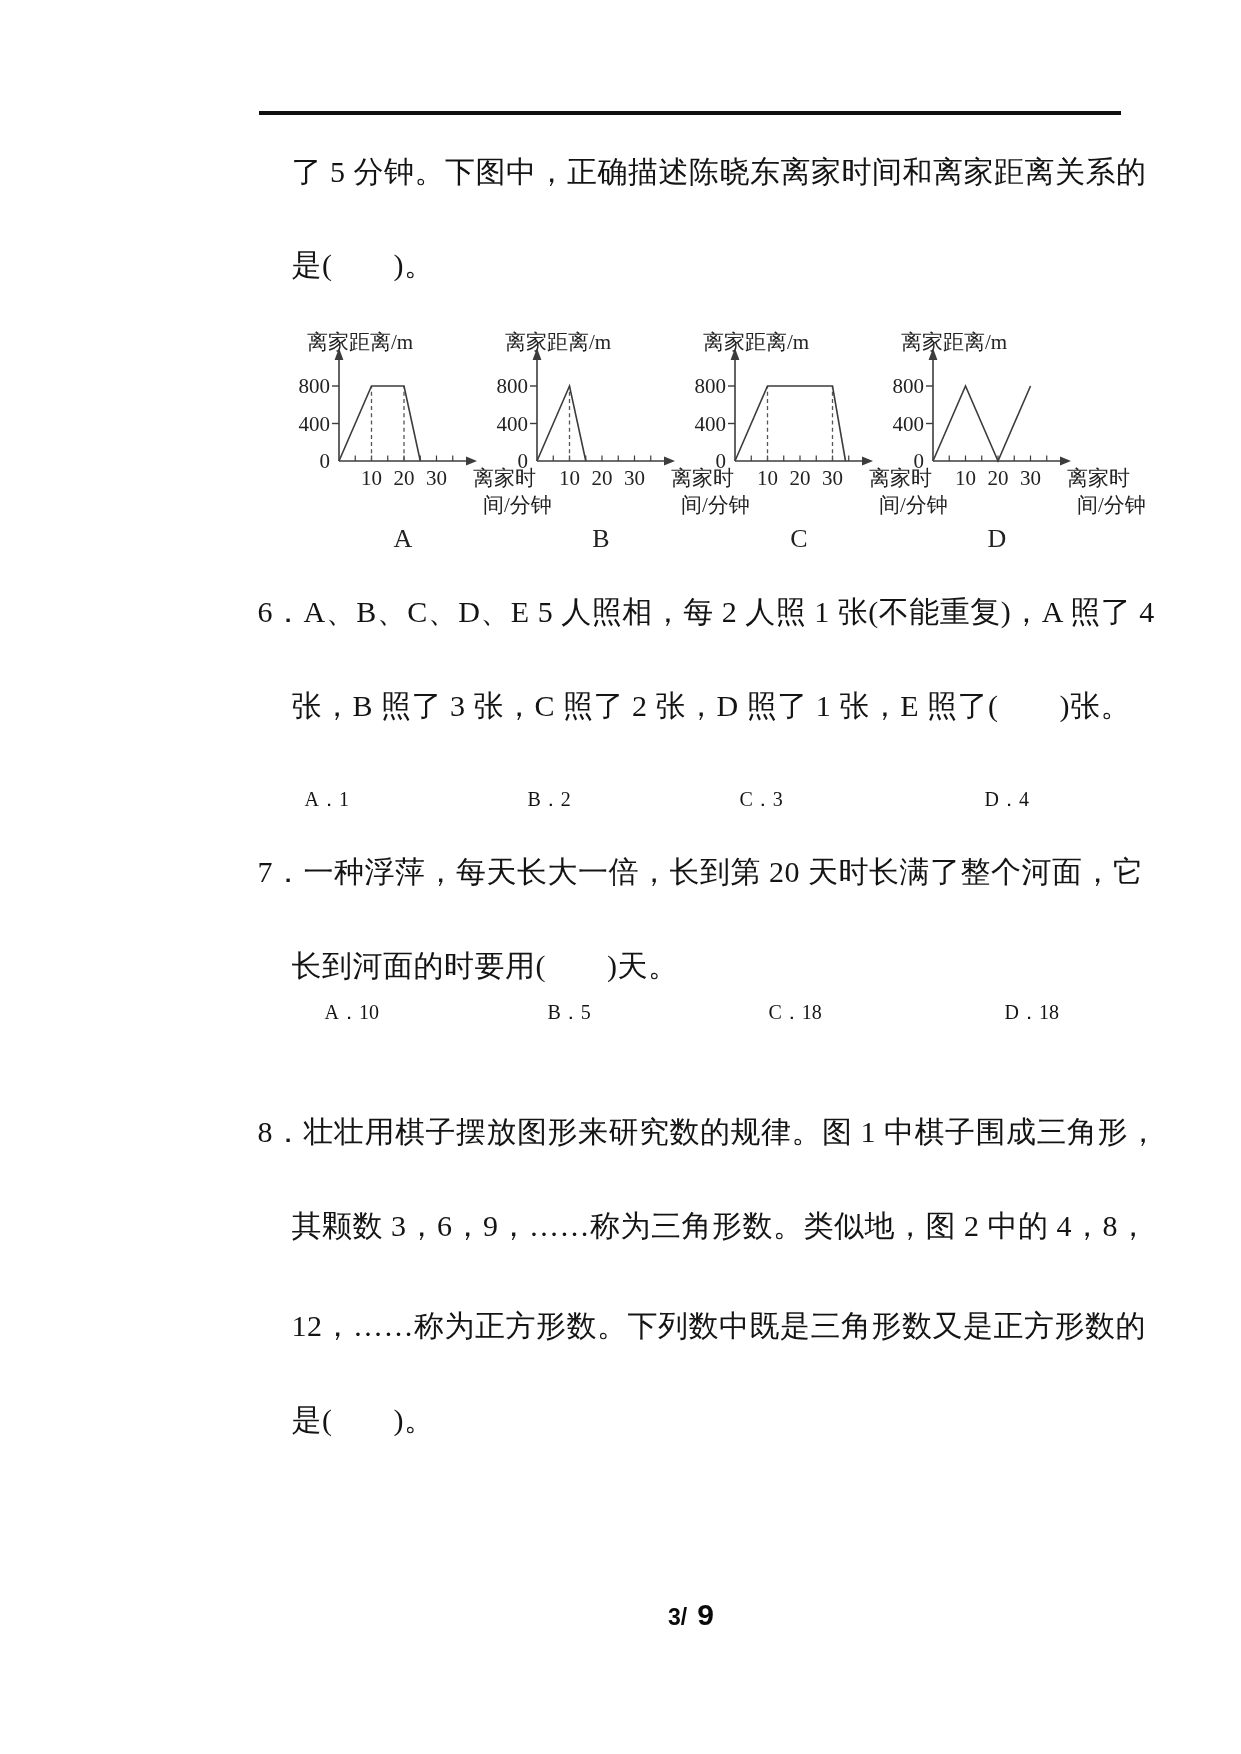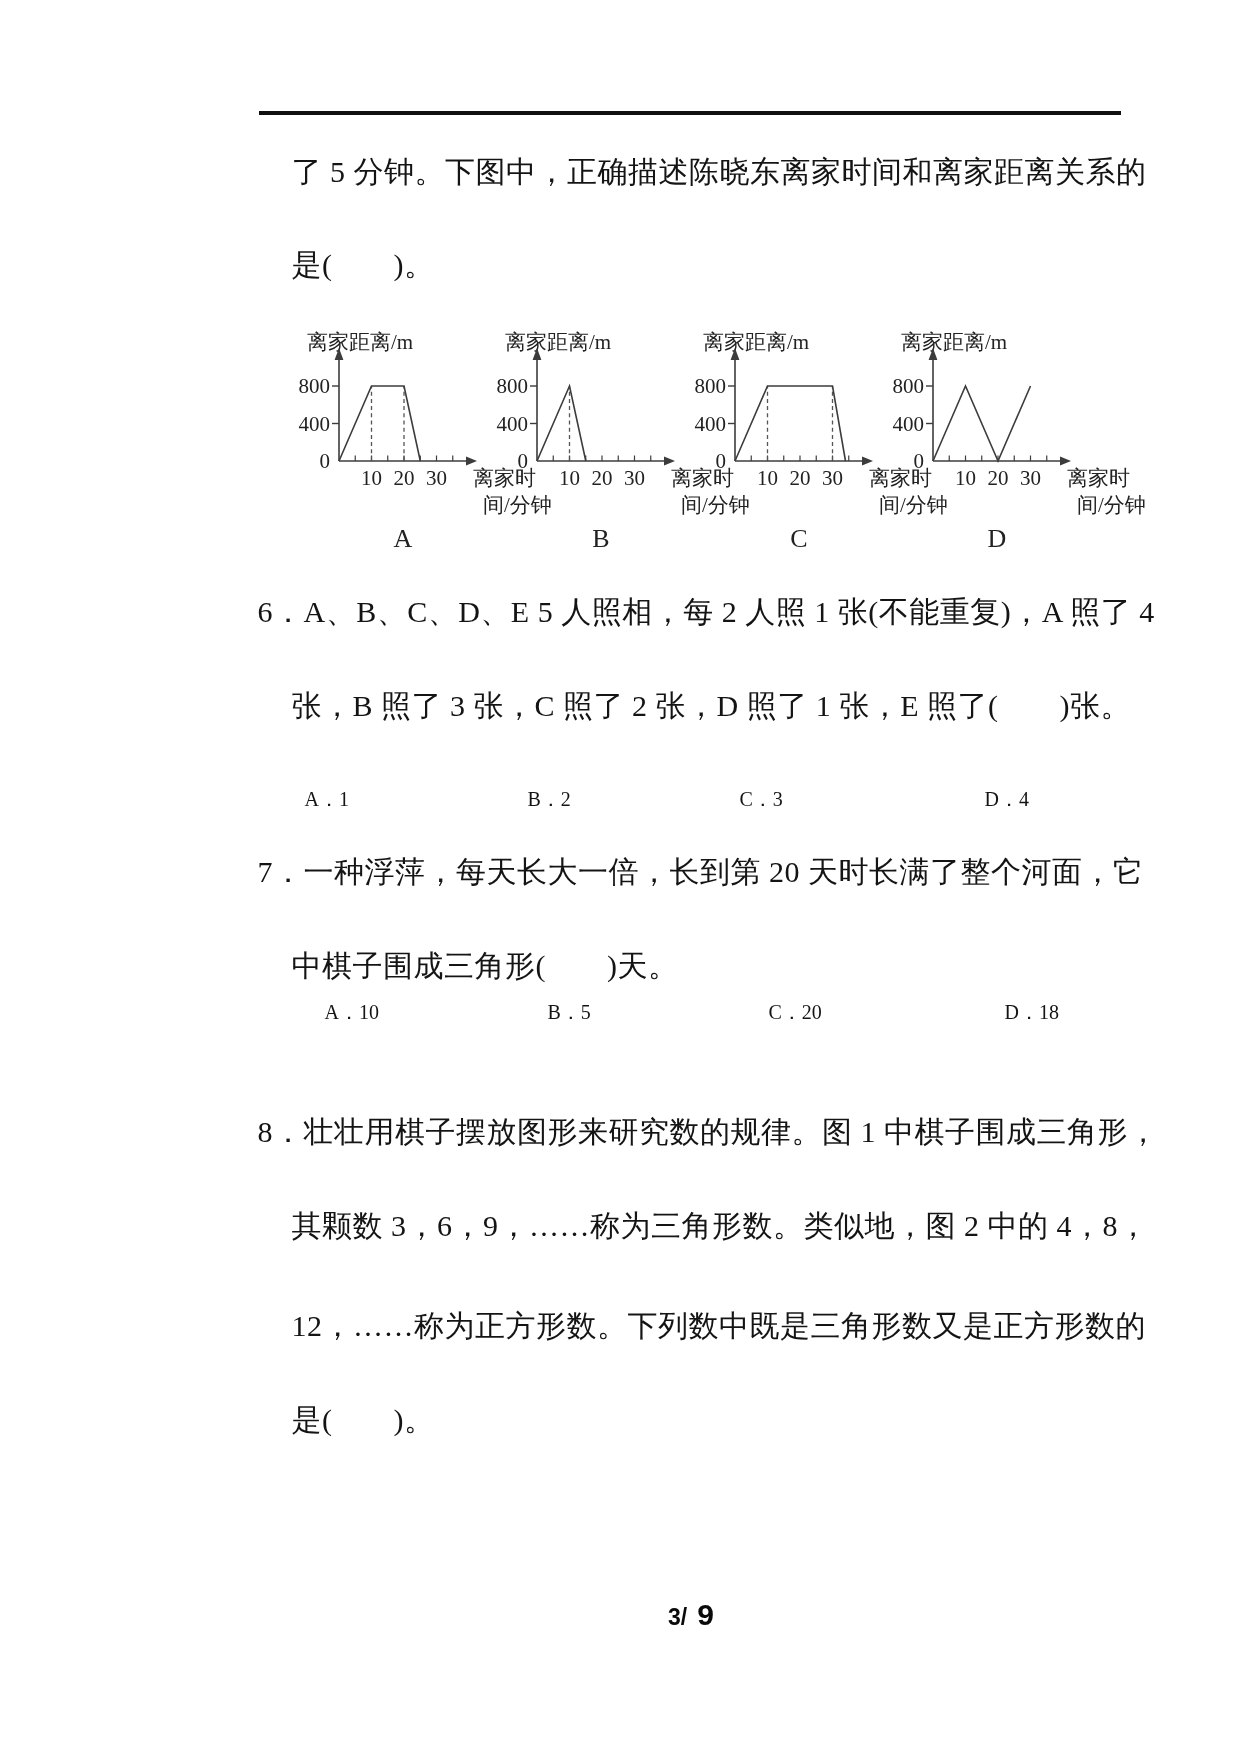--- a/index.html
+++ b/index.html
@@ -179,25 +179,25 @@
   <div class="tline" style="left:187px;top:592px;">6．A、B、C、D、E 5 人照相，每 2 人照 1 张(不能重复)，A 照了 4</div>
   <div class="tline" style="left:221px;top:686px;">张，B 照了 3 张，C 照了 2 张，D 照了 1 张，E 照了(　　)张。</div>
   <div class="opt-row" style="top:779px;">
     <span class="opt" style="left:234px;">A．1</span>
     <span class="opt" style="left:457px;">B．2</span>
     <span class="opt" style="left:669px;">C．3</span>
     <span class="opt" style="left:914px;">D．4</span>
   </div>
 
   <div class="tline" style="left:187px;top:852px;">7．一种浮萍，每天长大一倍，长到第 20 天时长满了整个河面，它</div>
-  <div class="tline" style="left:221px;top:946px;">中棋子围成三角形(　　)天。</div>
+  <div class="tline" style="left:221px;top:946px;">长到河面的时要用(　　)天。</div>
   <div class="opt-row" style="top:992px;margin-left:20px;">
     <span class="opt" style="left:234px;">A．10</span>
     <span class="opt" style="left:457px;">B．5</span>
-    <span class="opt" style="left:678px;">C．20</span>
+    <span class="opt" style="left:678px;">C．18</span>
     <span class="opt" style="left:914px;">D．18</span>
   </div>
 
   <div class="tline" style="left:187px;top:1112px;">8．壮壮用棋子摆放图形来研究数的规律。图 1 中棋子围成三角形，</div>
   <div class="tline" style="left:221px;top:1206px;">其颗数 3，6，9，……称为三角形数。类似地，图 2 中的 4，8，</div>
   <div class="tline" style="left:221px;top:1306px;">12，……称为正方形数。下列数中既是三角形数又是正方形数的</div>
   <div class="tline" style="left:221px;top:1400px;">是(　　)。</div>
 
   <div class="footer">
     <span class="pnum">3/</span><span class="ptotal">9</span>

